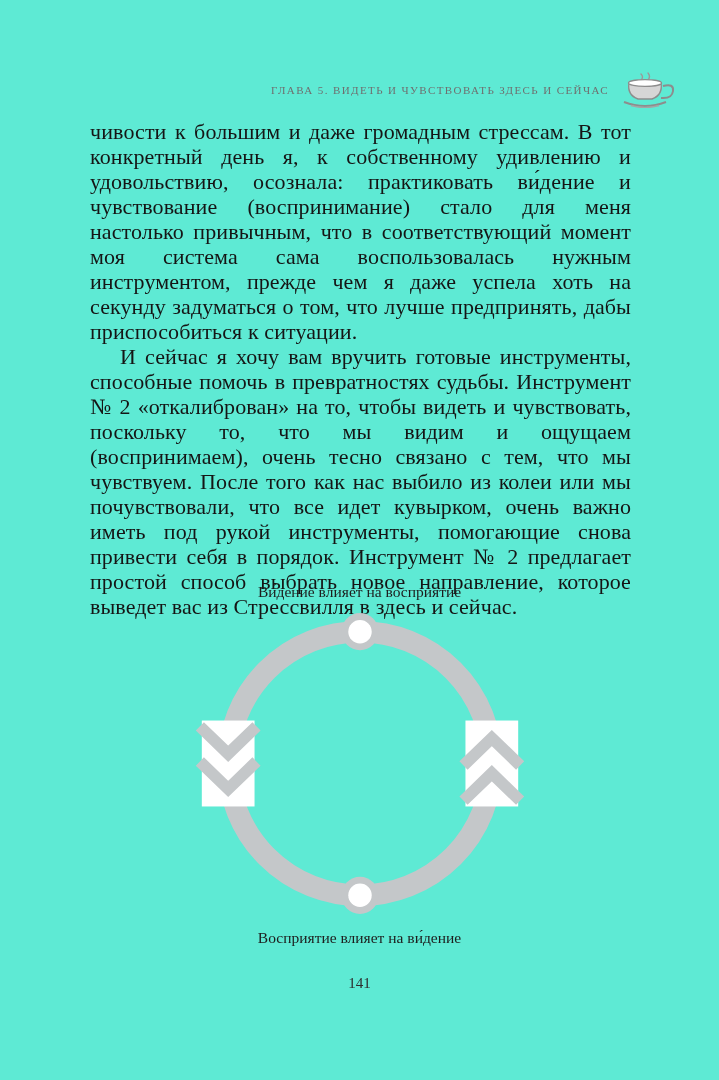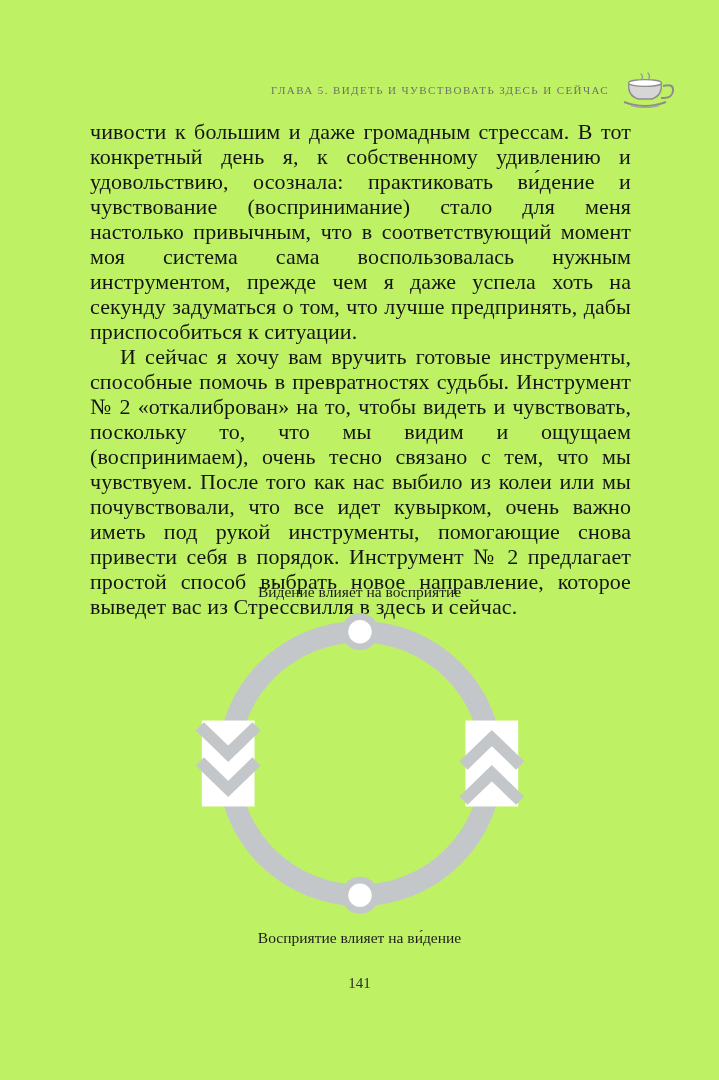--- a/index.html
+++ b/index.html
@@ -4,21 +4,21 @@
 <style>
   * { margin: 0; padding: 0; box-sizing: border-box; }
   html, body { background: #ffffff; }
   body {
     width: 719px; height: 1080px;
     position: relative;
     font-family: "Liberation Serif", serif;
     color: #111;
     overflow: hidden;
   }
-  .page { position: absolute; inset: 0; background: #bef264; }
+  .page { position: absolute; inset: 0; background: #5eead4; }
 
   .header {
     position: absolute;
     top: 72px; left: 90px; right: 40px;
     display: flex; justify-content: flex-end; align-items: center;
     gap: 12px;
   }
   .header-title {
     font-size: 11px;
     letter-spacing: 1.4px;

